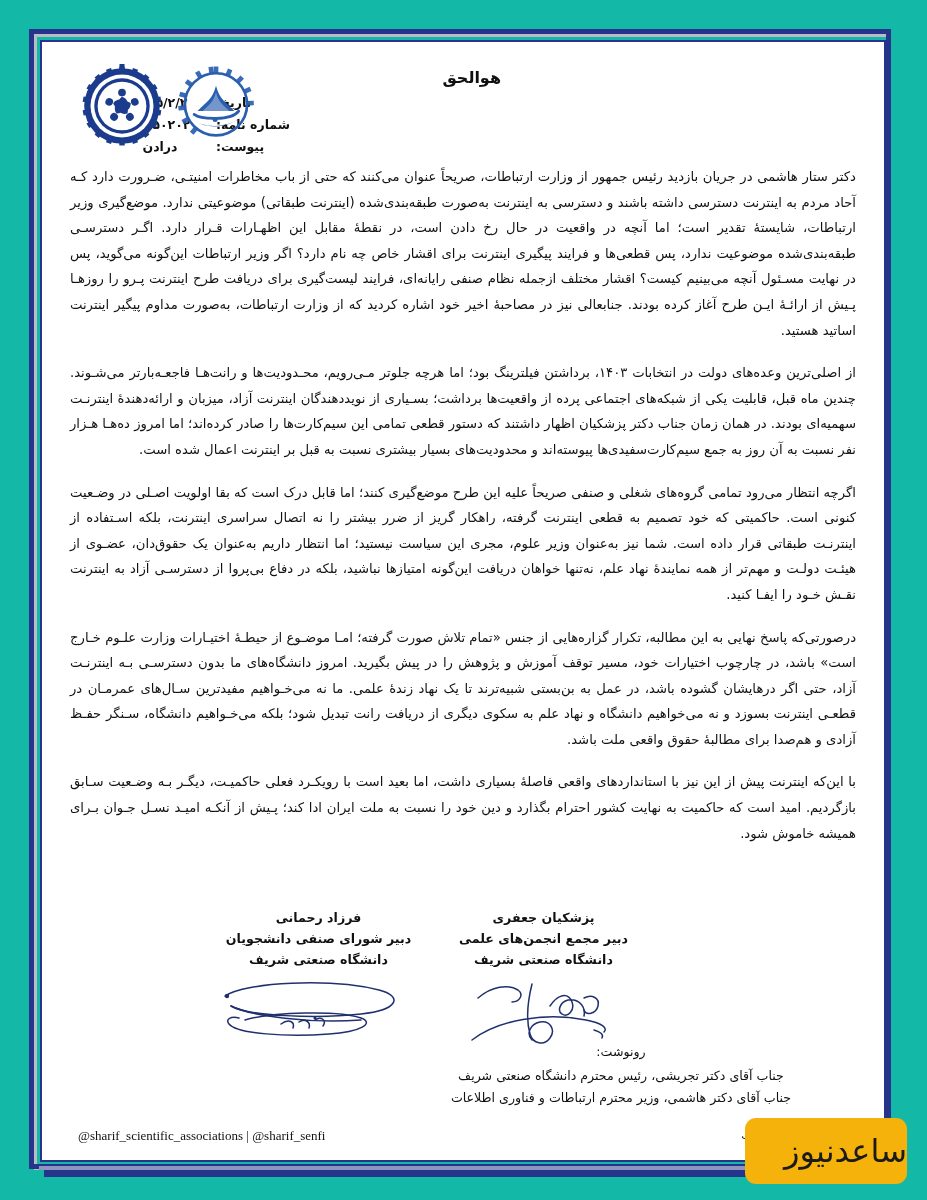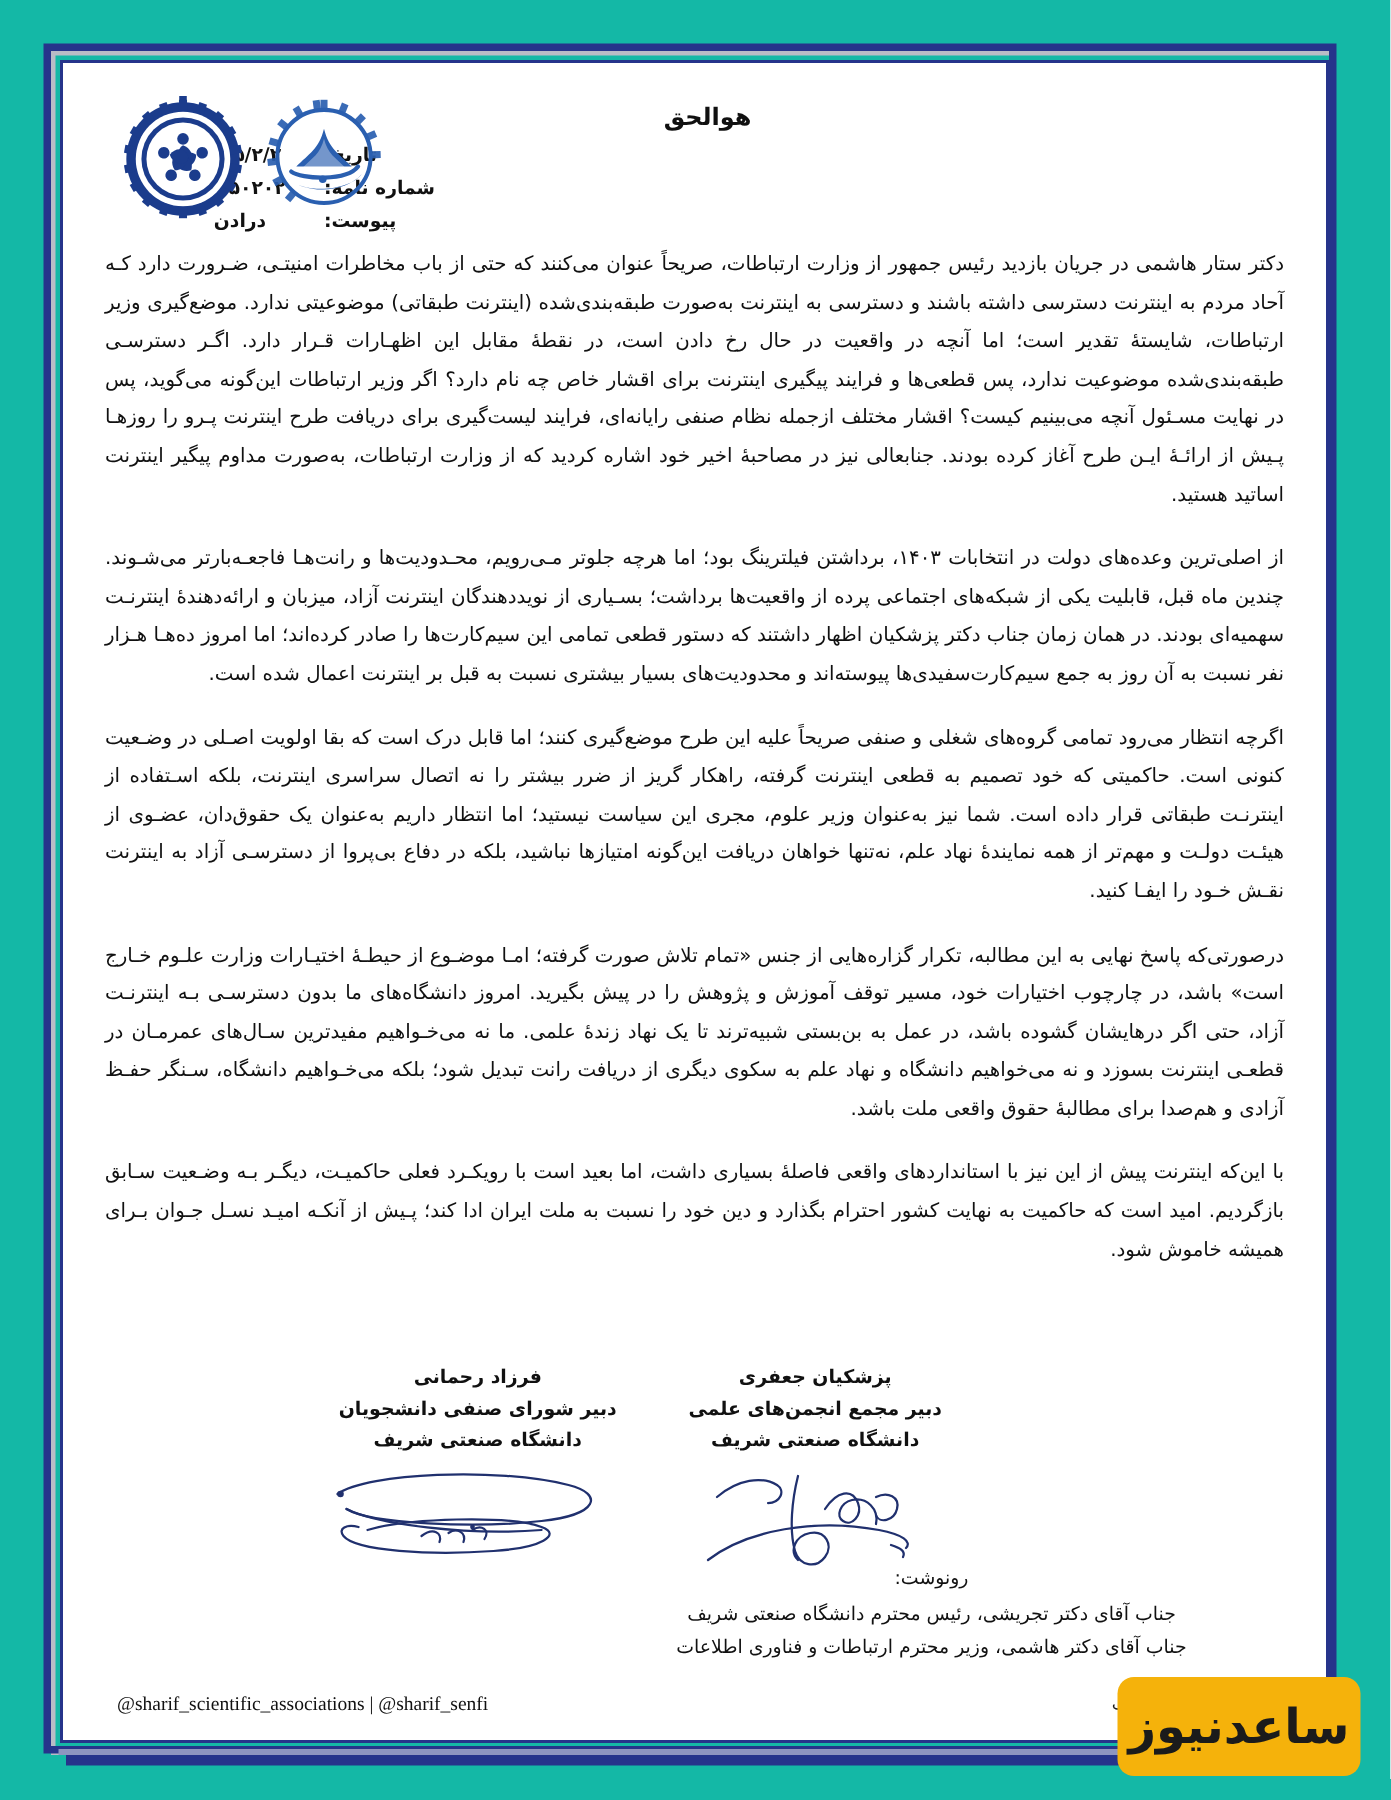--- a/index.html
+++ b/index.html
@@ -196,23 +196,23 @@
 
   
   .watermark{
     position:absolute;
     left:745px;top:1118px;
     width:162px;height:66px;
     background:#f5b20b;
     border-radius:11px;
     display:flex;
     align-items:center;
-    justify-content:center;
+    justify-content:flex-start;
     font-size:32px;
-    font-weight:bold;
+    font-weight:normal;
     color:#1b1b1b;
     letter-spacing:0;
     z-index:40;
   }
 </style>
 </head>
 <body>
 
 <div id="page">
 

